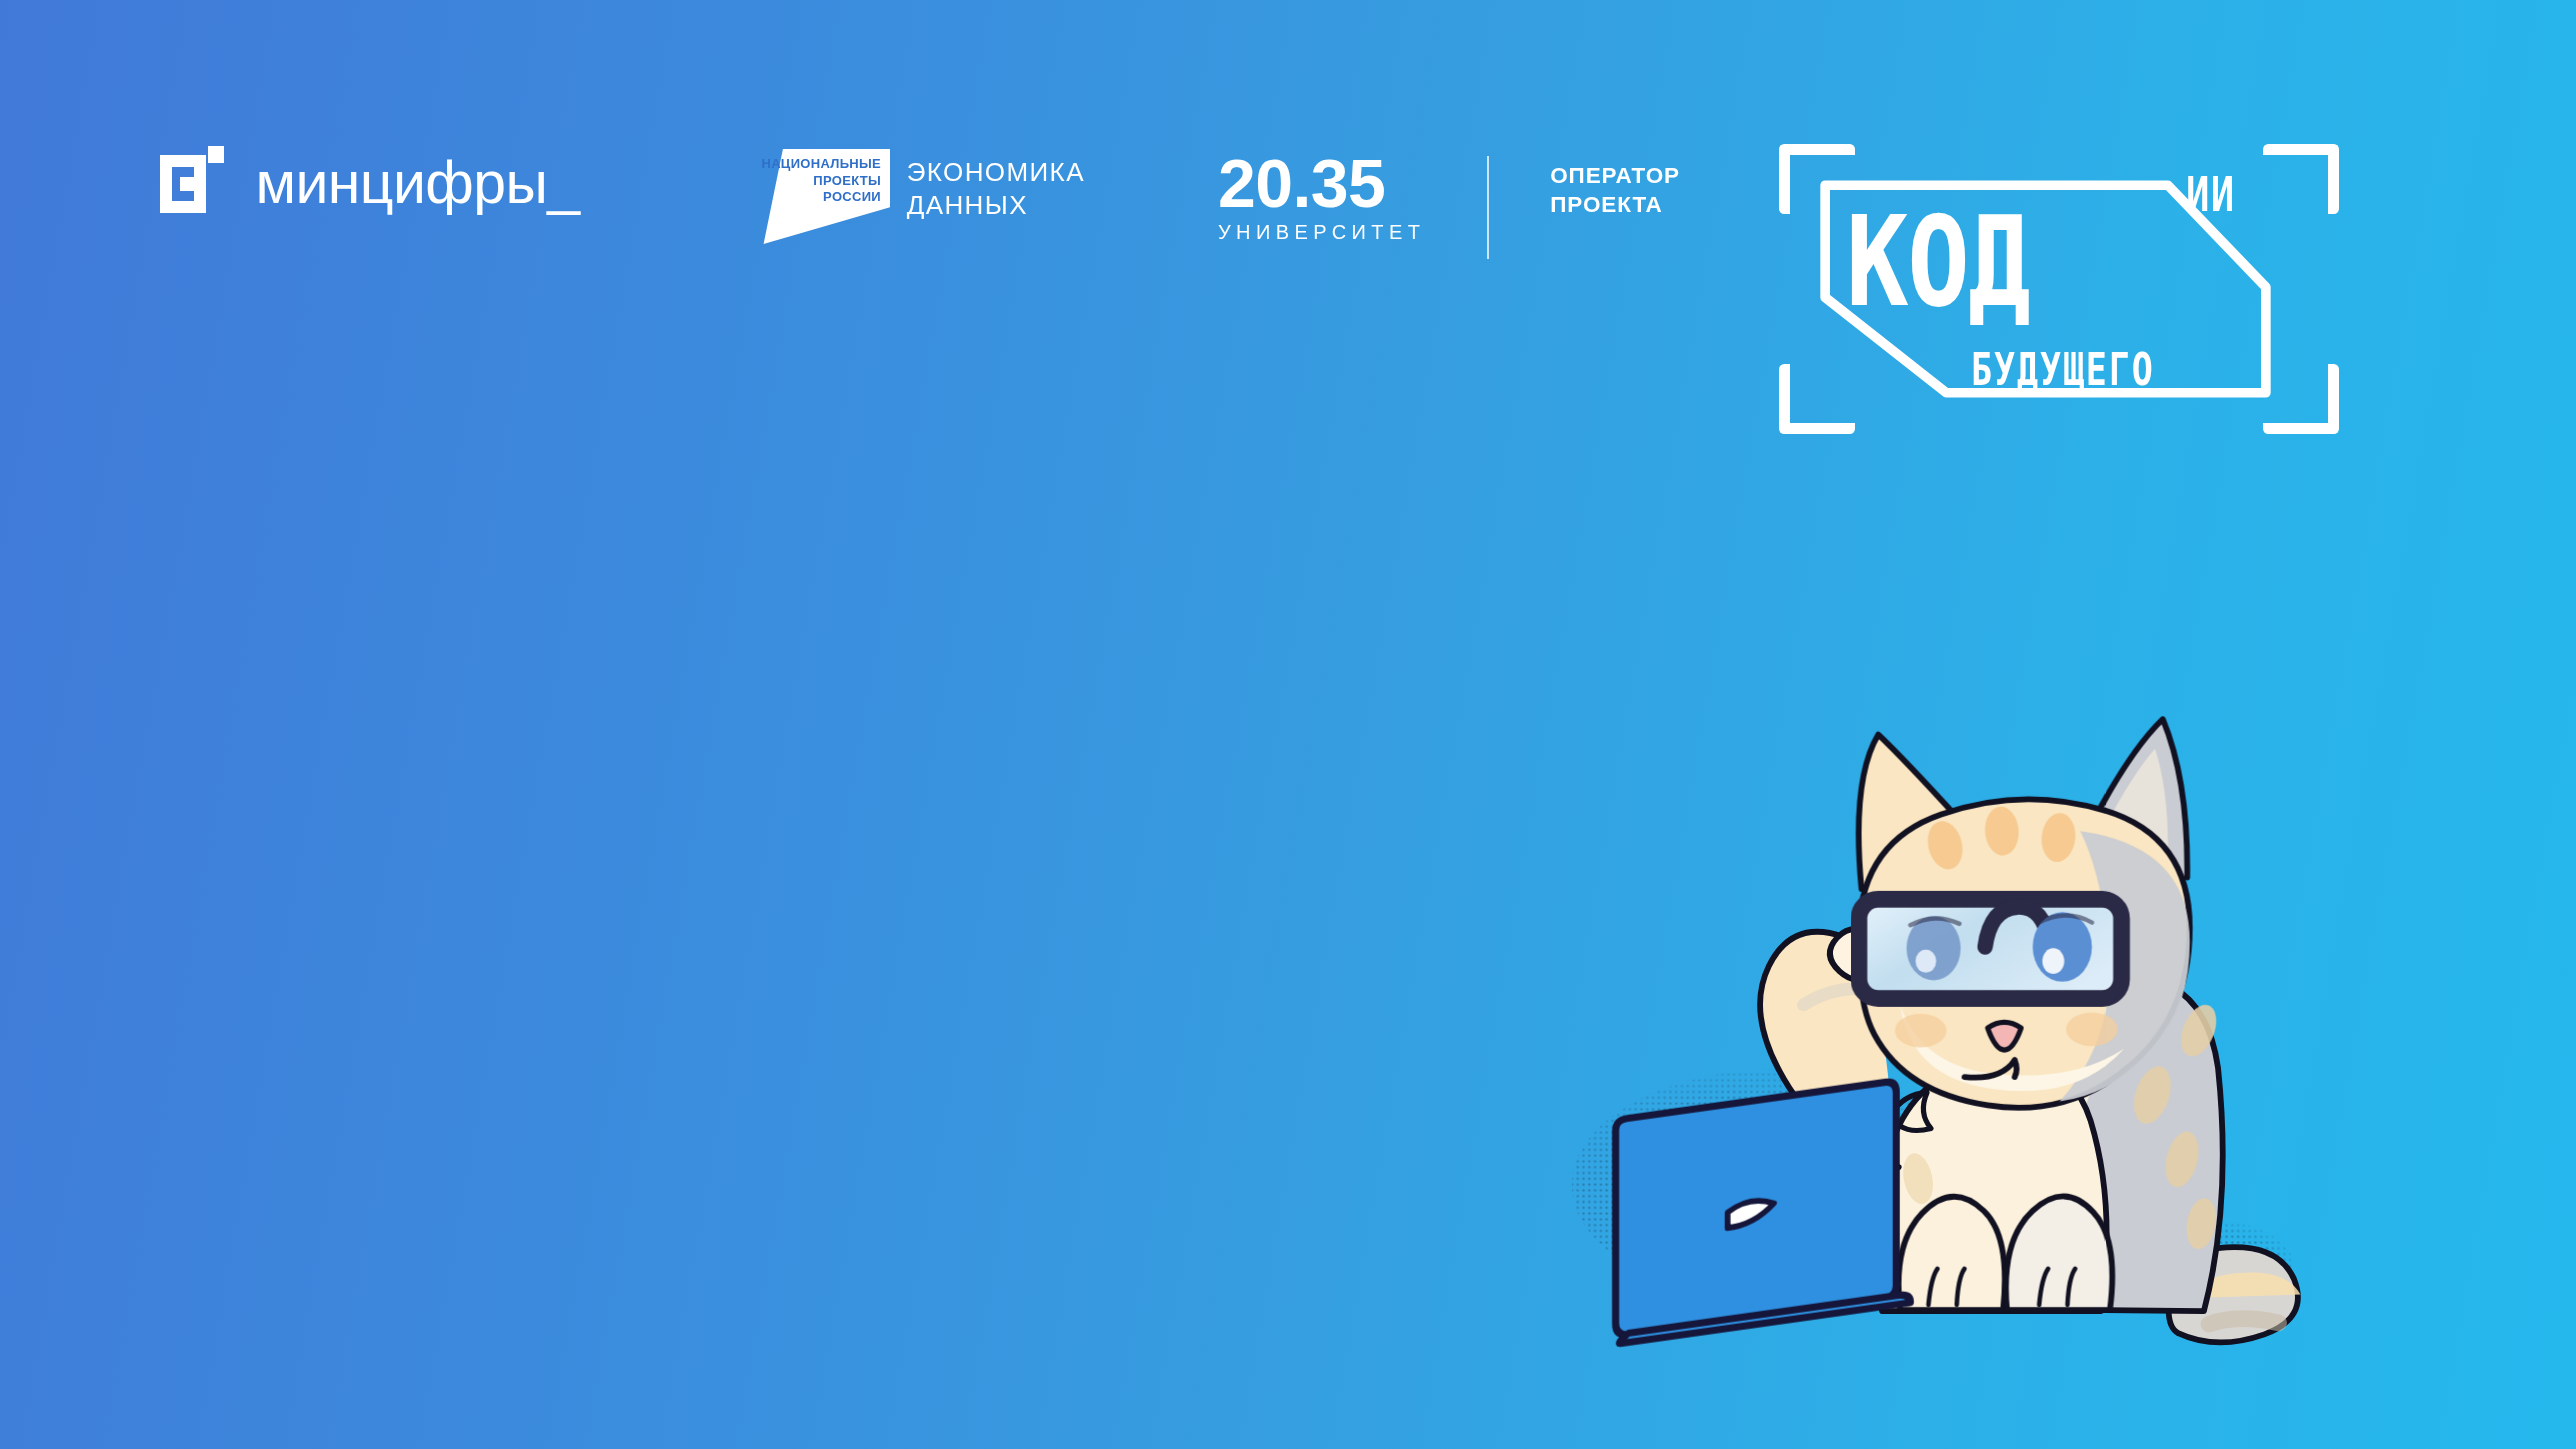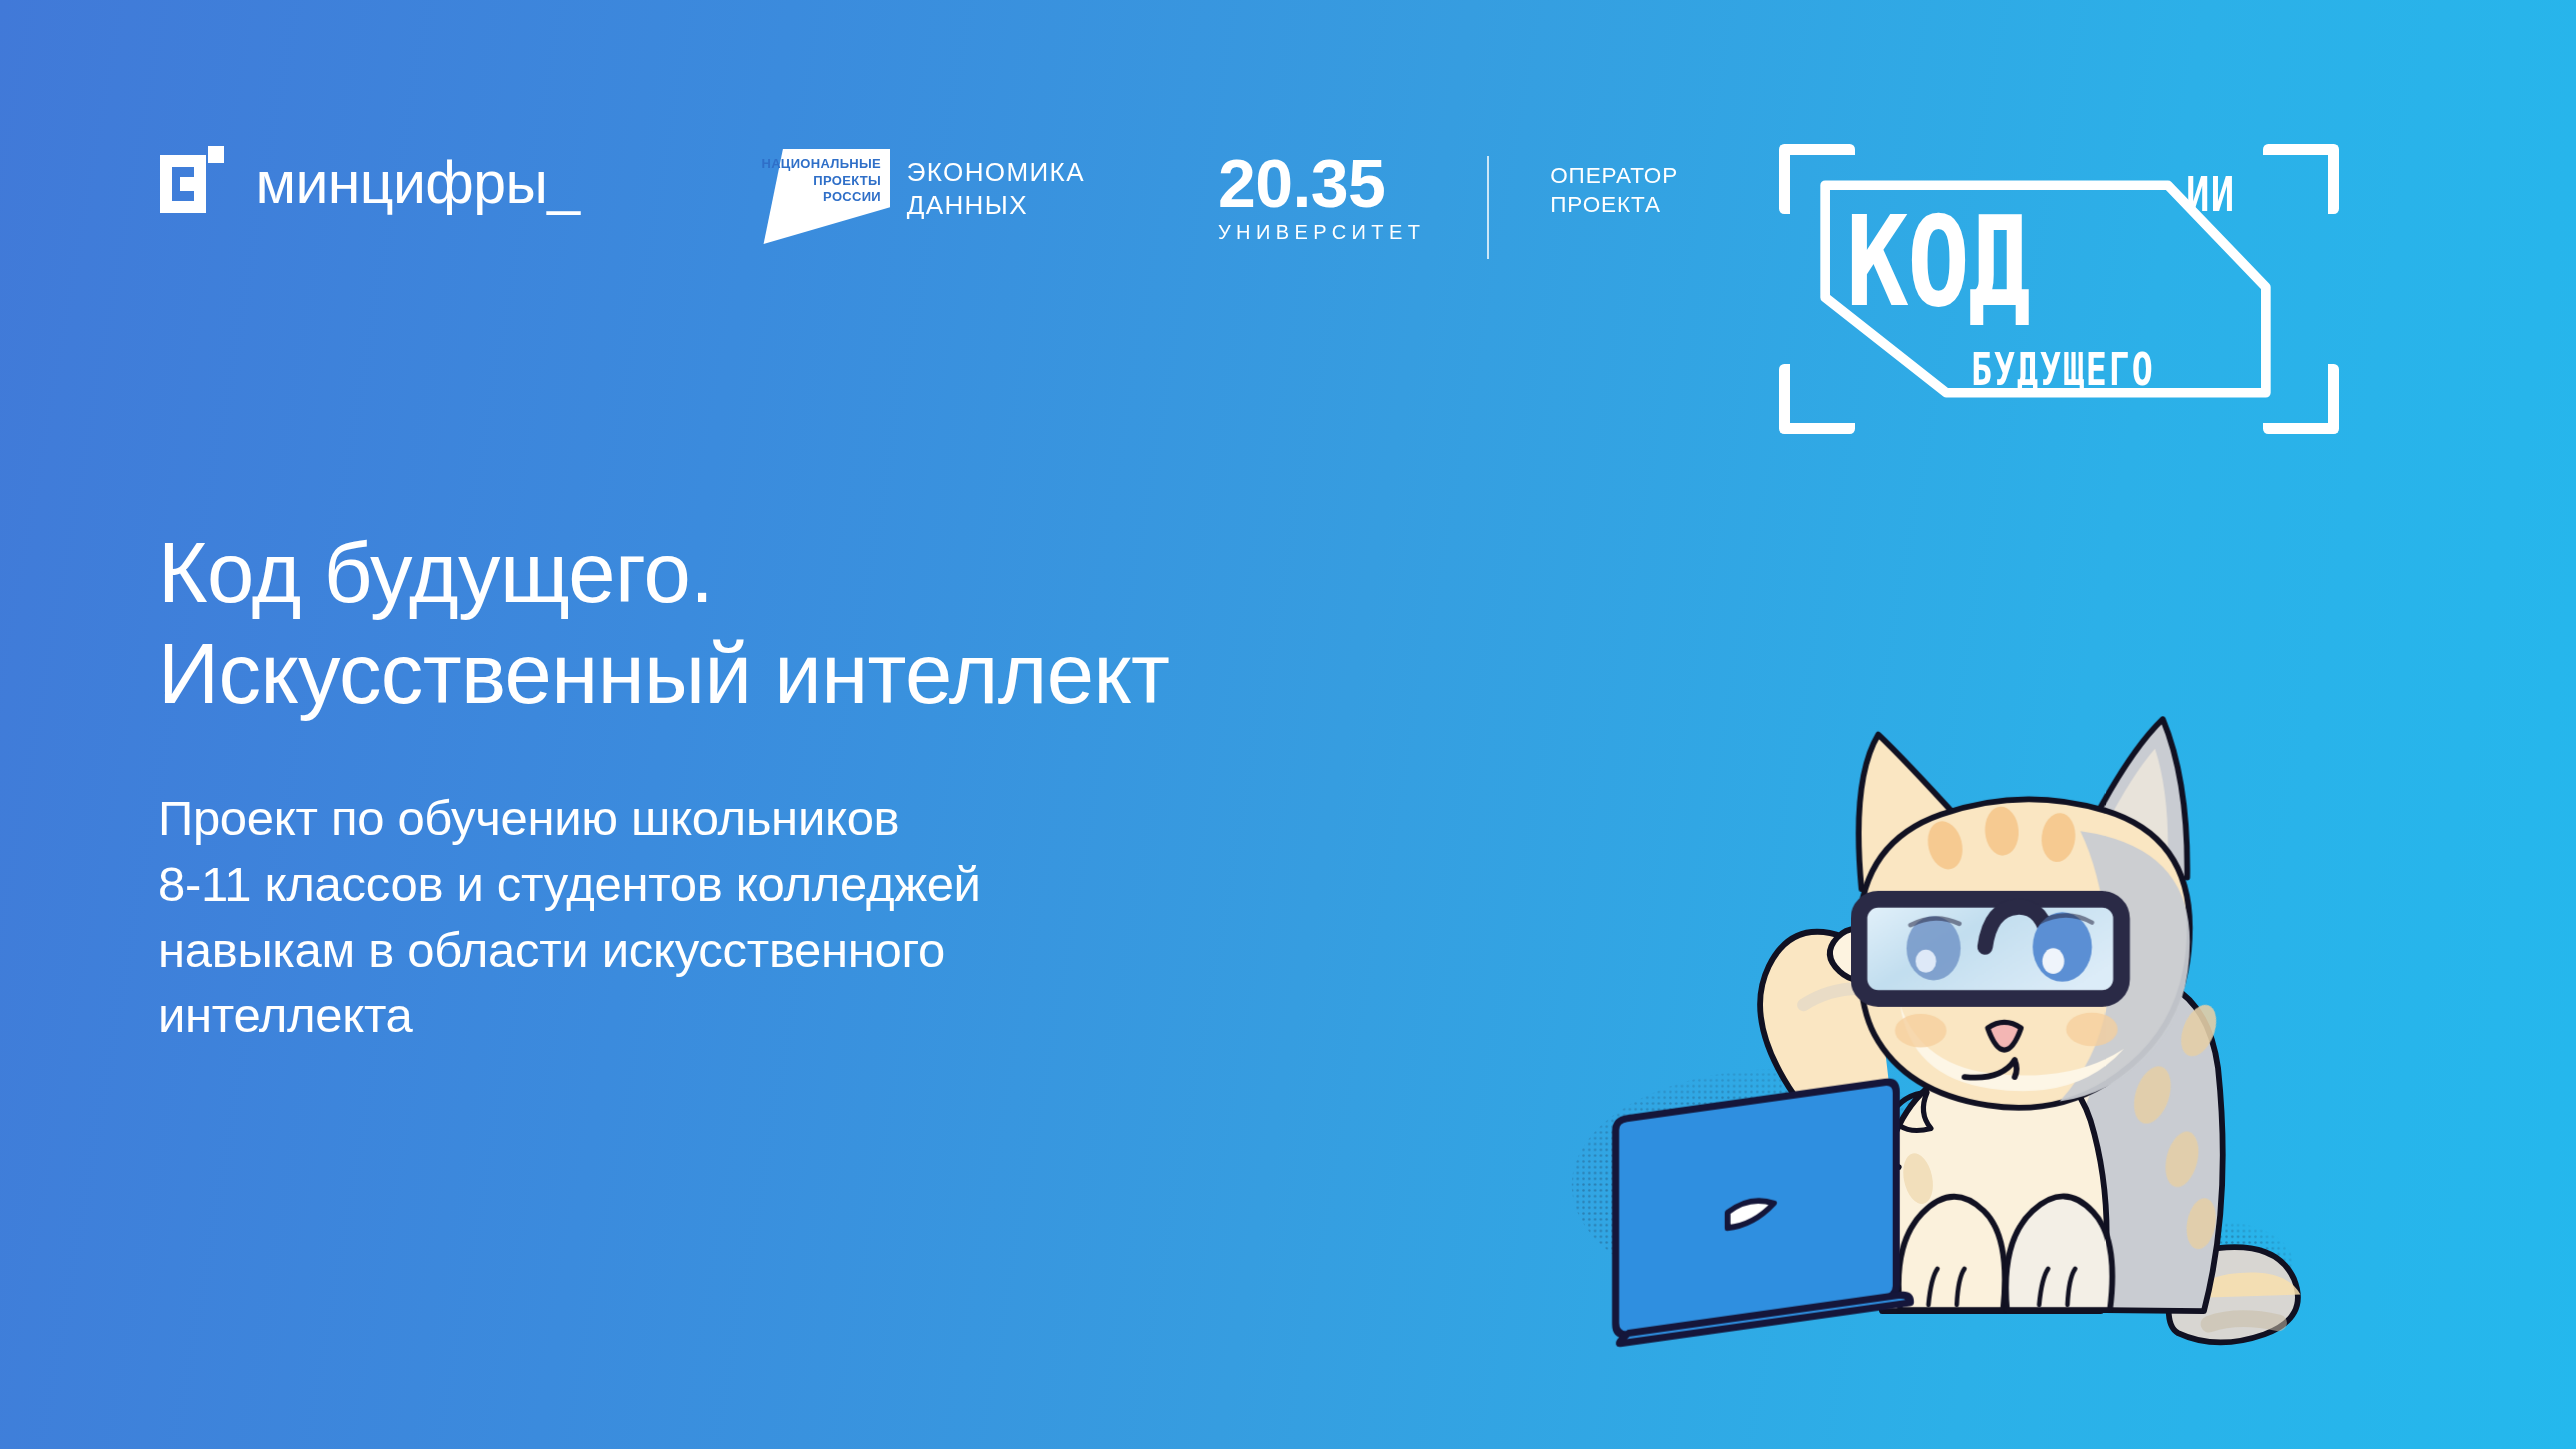--- a/index.html
+++ b/index.html
@@ -141,21 +141,21 @@
   .u-divider {
     width: 1.9px;
     height: 103px;
     background: rgba(255,255,255,0.75);
     margin: 3.9px 26px 0 27px;
   }
   .u-right {
     margin-top: 9px;
     color: #ffffff;
     font-size: 22.5px;
-    font-weight: 400;
+    font-weight: 700;
     line-height: 1.3;
     letter-spacing: 0.9px;
     white-space: nowrap;
   }
 
   
   #kod-logo {
     position: absolute;
     left: 1779px; top: 144px;
     width: 560px; height: 290px;
@@ -306,28 +306,20 @@
           <path d="M8 8 H540 L692 166 V330 H196 L8 182 Z" stroke="#ffffff" stroke-width="15" stroke-linejoin="round"></path>
         </svg>
       </span>
 
       <span class="kod-word">КОД</span>
       <span class="budush-word">БУДУЩЕГО</span>
       <span class="ii-word">ИИ</span>
     </div>
   </div>
 
-  <div id="copy">
-    <h1 id="headline">Код будущего.
-Искусственный интеллект</h1>
-    <p id="subcopy">Проект по обучению школьников
-8-11 классов и студентов колледжей
-навыкам в области искусственного
-интеллекта</p>
-  </div>
 
   <div id="cat-art">
     <svg viewBox="0 0 1260 1150" xmlns="http://www.w3.org/2000/svg">
       <defs>
         <pattern id="halftone" width="9" height="9" patternUnits="userSpaceOnUse">
           <circle cx="2.2" cy="2.2" r="1.9" fill="#1b2740" opacity="0.55"></circle>
         </pattern>
         <radialGradient id="shadeFade" cx="45%" cy="55%" r="62%">
           <stop offset="0%" stop-color="#ffffff" stop-opacity="1"></stop>
           <stop offset="68%" stop-color="#ffffff" stop-opacity="0.55"></stop>

